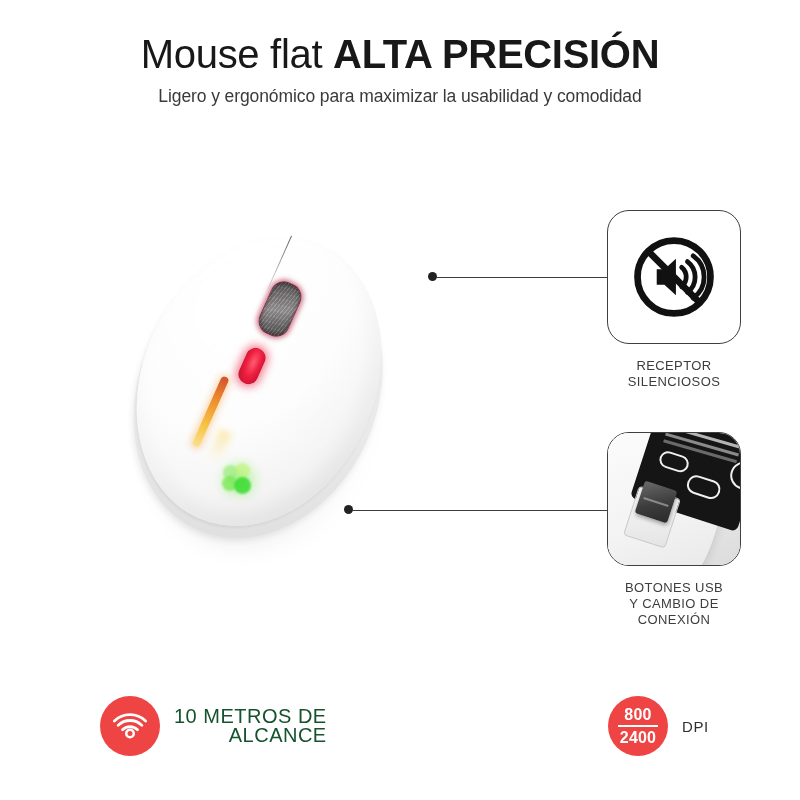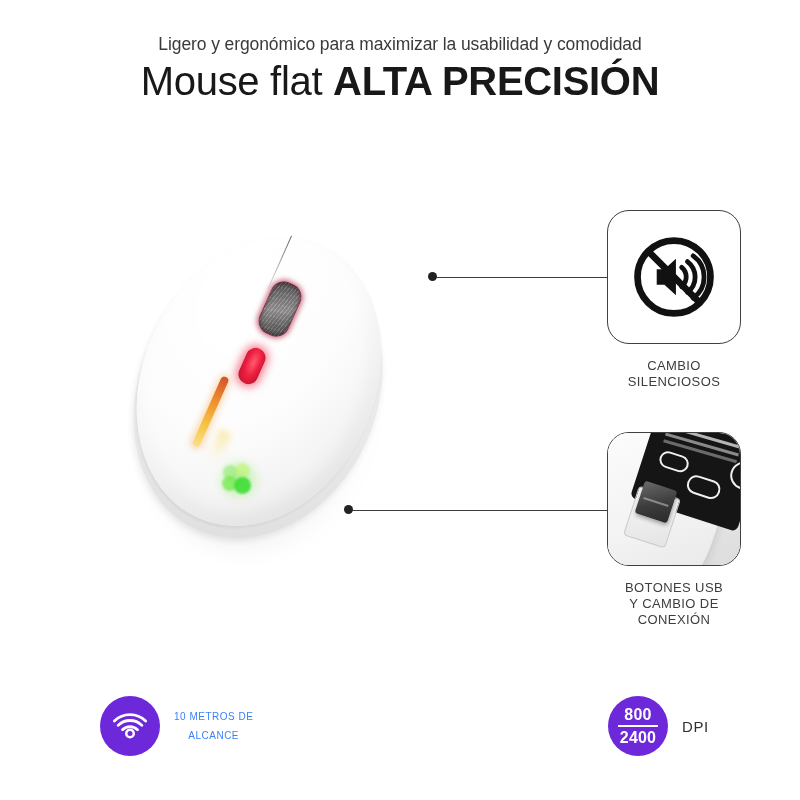--- a/index.html
+++ b/index.html
@@ -286,33 +286,33 @@
   }
   .feature {
     position: absolute;
     display: flex;
     align-items: center;
     gap: 14px;
   }
   .badge {
     width: 60px; height: 60px;
     border-radius: 50%;
-    background: #6d28d9;
+    background: #ef4444;
     position: relative;
     flex: 0 0 auto;
     display: flex;
     align-items: center;
     justify-content: center;
   }
   .feature-label {
-    font-size: 10px;
+    font-size: 20px;
     line-height: 19px;
     letter-spacing: 0.5px;
-    color: #3b82f6;
-    text-align: center;
+    color: #14532d;
+    text-align: right;
     white-space: pre-line;
   }
   .dpi-stack {
     color: #ffffff;
     font-size: 16px;
     font-weight: 700;
     line-height: 17px;
     text-align: center;
     letter-spacing: 0.2px;
   }
@@ -324,24 +324,24 @@
   .dpi-text {
     font-size: 15px;
     letter-spacing: 0.6px;
     color: #303030;
   }
 </style>
 </head>
 <body>
 
 <div id="header">
-  <div id="subtitle">Ligero y ergonómico para maximizar la usabilidad y comodidad</div>
   <div id="title">
     <span class="light">Mouse flat </span><span class="bold">ALTA PRECISIÓN</span>
   </div>
+  <div id="subtitle">Ligero y ergonómico para maximizar la usabilidad y comodidad</div>
 </div>
 
 <div id="product">
   <div class="mouse-wrap">
     <div class="mouse-shadow"></div>
     <div class="mouse-base"></div>
     <div class="mouse-body"></div>
     <div class="mouse-highlight"></div>
     <div class="mouse-seam"></div>
     <div class="wheel">
@@ -370,21 +370,21 @@
   <div class="callout-box">
     <svg width="96" height="96" viewBox="0 0 100 100">
       <circle cx="50" cy="50" r="38" fill="none" stroke="#111" stroke-width="7"></circle>
       <line x1="23" y1="23" x2="77" y2="77" stroke="#111" stroke-width="7"></line>
       <path d="M32 42 H40 L52 31 V69 L40 58 H32 Z" fill="#111"></path>
       <path d="M58 40 A13 13 0 0 1 58 60" fill="none" stroke="#111" stroke-width="5" stroke-linecap="round"></path>
       <path d="M64 34 A20 20 0 0 1 64 66" fill="none" stroke="#111" stroke-width="5" stroke-linecap="round"></path>
       <path d="M70 28 A27 27 0 0 1 70 72" fill="none" stroke="#111" stroke-width="5" stroke-linecap="round"></path>
     </svg>
   </div>
-  <div class="callout-caption" style="white-space: pre-line;">CAMBIO
+  <div class="callout-caption" style="white-space: pre-line;">RECEPTOR
 SILENCIOSOS</div>
 </div>
 
 <div class="callout" style="left:607px; top:432px;">
   <div class="callout-box">
     <div class="usb-photo">
       <div class="mouse-edge"></div>
       <div class="label-plate">
         <div class="pm-txt"></div>
         <div class="plate-mark pm1"></div>

